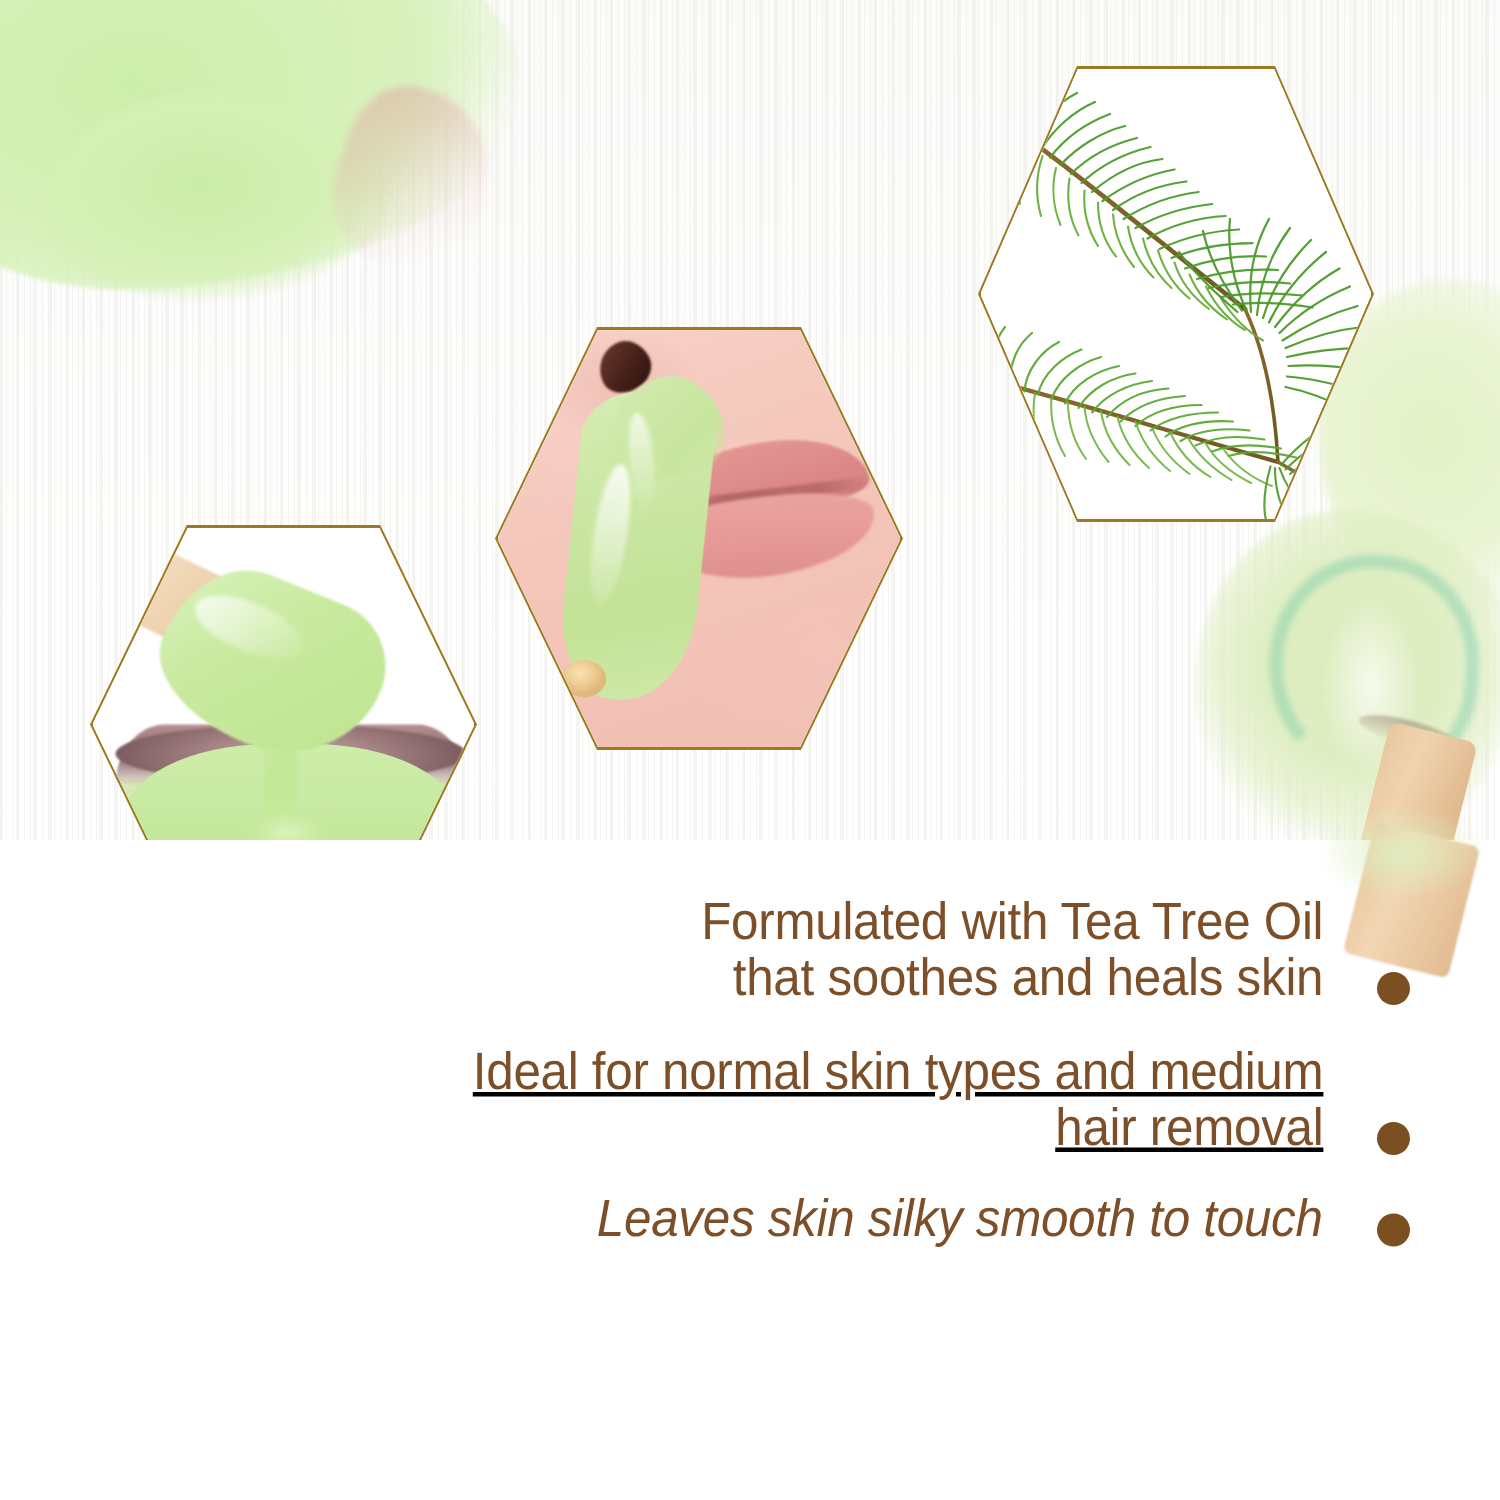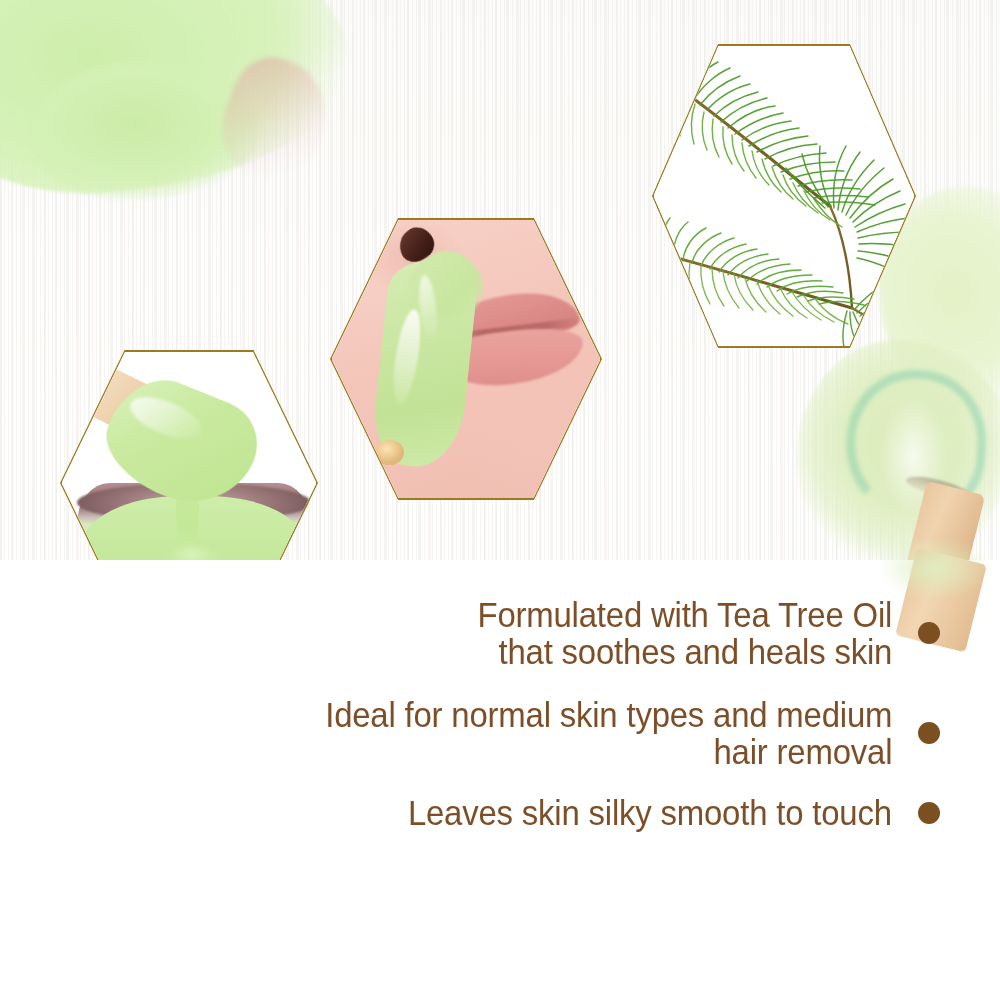--- a/index.html
+++ b/index.html
@@ -265,44 +265,44 @@
   #hex-tea { left:652px; top:44px; width:264px; height:304px; }
   .tea-bg { position:absolute; inset:0; background:#ffffff; }
 
   
   #features {
     position:absolute;
     left:150px; top:596px; width:790px;
     z-index:6;
   }
   .feature-row {
-    display:flex; align-items:center; justify-content:flex-end;
-    gap:26px;
+    display:flex; align-items:flex-end; justify-content:flex-end;
+    gap:36px;
     margin-bottom:18px;
   }
   .feature-text {
     text-align:right;
     color:#7d4f28;
     font-size:35px;
     line-height:1.06;
     letter-spacing:-0.2px;
     font-weight:400;
     transform:scaleX(0.94);
     transform-origin:right center;
     white-space:pre-line;
   }
   .bullet {
     flex:0 0 auto;
     width:22px; height:22px;
     border-radius:50%;
     background:#7c4f20;
   }
   #features .feature-row:nth-child(1){ margin-bottom:26px; }
-  #features .feature-row:nth-child(2){ margin-bottom:24px; }
-  #features .feature-row:nth-child(3){ margin-bottom:22px; }
+  #features .feature-row:nth-child(2){ margin-bottom:24px;text-decoration:underline; }
+  #features .feature-row:nth-child(3){ margin-bottom:22px;font-style:italic; }
 </style>
 </head>
 <body>
 
 <div id="stage">
 
   <div class="blob blob-tl"></div>
   <div class="blob blob-tl-b"></div>
   <div class="blob blob-tl-pink"></div>
 

